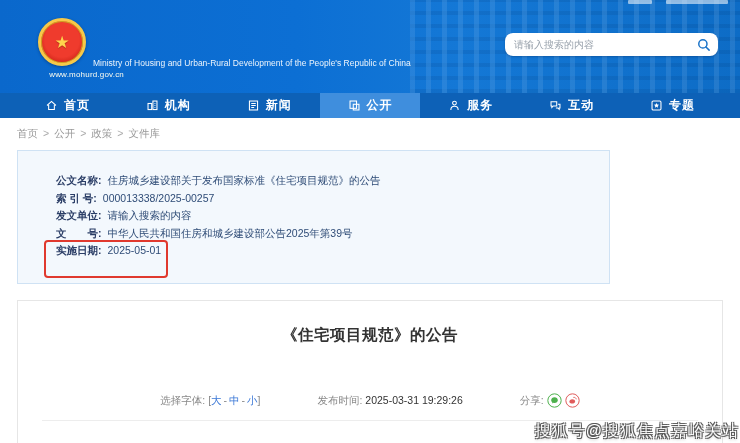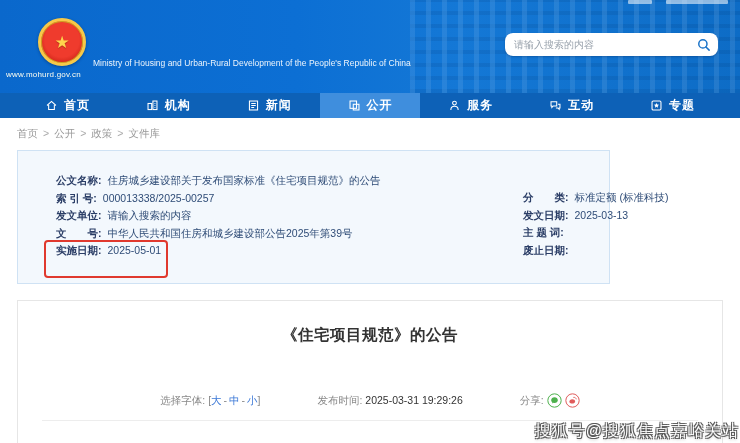--- a/index.html
+++ b/index.html
@@ -26,21 +26,21 @@
   .logo-block { position:absolute; left:36px; top:16px; width:56px; height:70px; cursor:pointer; }
   .emblem {
     position:absolute; left:2px; top:2px; width:48px; height:48px; border-radius:50%;
     background:radial-gradient(circle at 50% 45%, #ef3b2d 55%, #cf2418 78%);
     border:3px solid #f7c948; box-sizing:border-box;
     box-shadow:inset 0 0 0 1px #caa21f, 0 1px 3px rgba(0,20,60,.4);
     display:flex; align-items:center; justify-content:center;
   }
   .emblem-star { color:#ffd34d; font-size:17px; line-height:1; text-shadow:0 1px 1px rgba(120,40,0,.5); }
   .site-url {
-    position:absolute; left:-30px; top:54px; width:118px; text-align:left;
+    position:absolute; left:-30px; top:54px; width:118px; text-align:right;
     color:#fdfdef; font-size:8px; letter-spacing:.2px;
   }
   .header-title {
     position:absolute; left:92px; top:25px; color:#fff; font-size:23px; font-weight:bold;
     letter-spacing:1.5px; text-shadow:0 1px 2px rgba(0,30,80,.4); white-space:nowrap;
   }
   .header-subtitle {
     position:absolute; left:93px; top:58px; color:rgba(255,255,255,.93); font-size:8.5px; white-space:nowrap;
   }
   .search-box {
@@ -205,34 +205,20 @@
       <span class="info-label">索 引 号:</span><span>000013338/2025-00257</span>
     </div>
     <div class="info-row">
       <span class="info-label">发文单位:</span><span>请输入搜索的内容</span>
     </div>
     <div class="info-row">
       <span class="info-label">文　　号:</span><span>中华人民共和国住房和城乡建设部公告2025年第39号</span>
     </div>
     <div class="info-row">
       <span class="info-label">实施日期:</span><span>2025-05-01</span>
-    </div>
-  </div>
-  <div class="info-col right">
-    <div class="info-row">
-      <span class="info-label">分　　类:</span><span>标准定额 (标准科技)</span>
-    </div>
-    <div class="info-row">
-      <span class="info-label">发文日期:</span><span>2025-03-13</span>
-    </div>
-    <div class="info-row">
-      <span class="info-label">主 题 词:</span><span></span>
-    </div>
-    <div class="info-row">
-      <span class="info-label">废止日期:</span><span></span>
     </div>
   </div>
   <div class="highlight-box"></div>
 </div>
 
 <div class="content-box">
   <div class="article-title">
     <div>《住宅项目规范》的公告</div>
   </div>
   <div class="meta-row">

